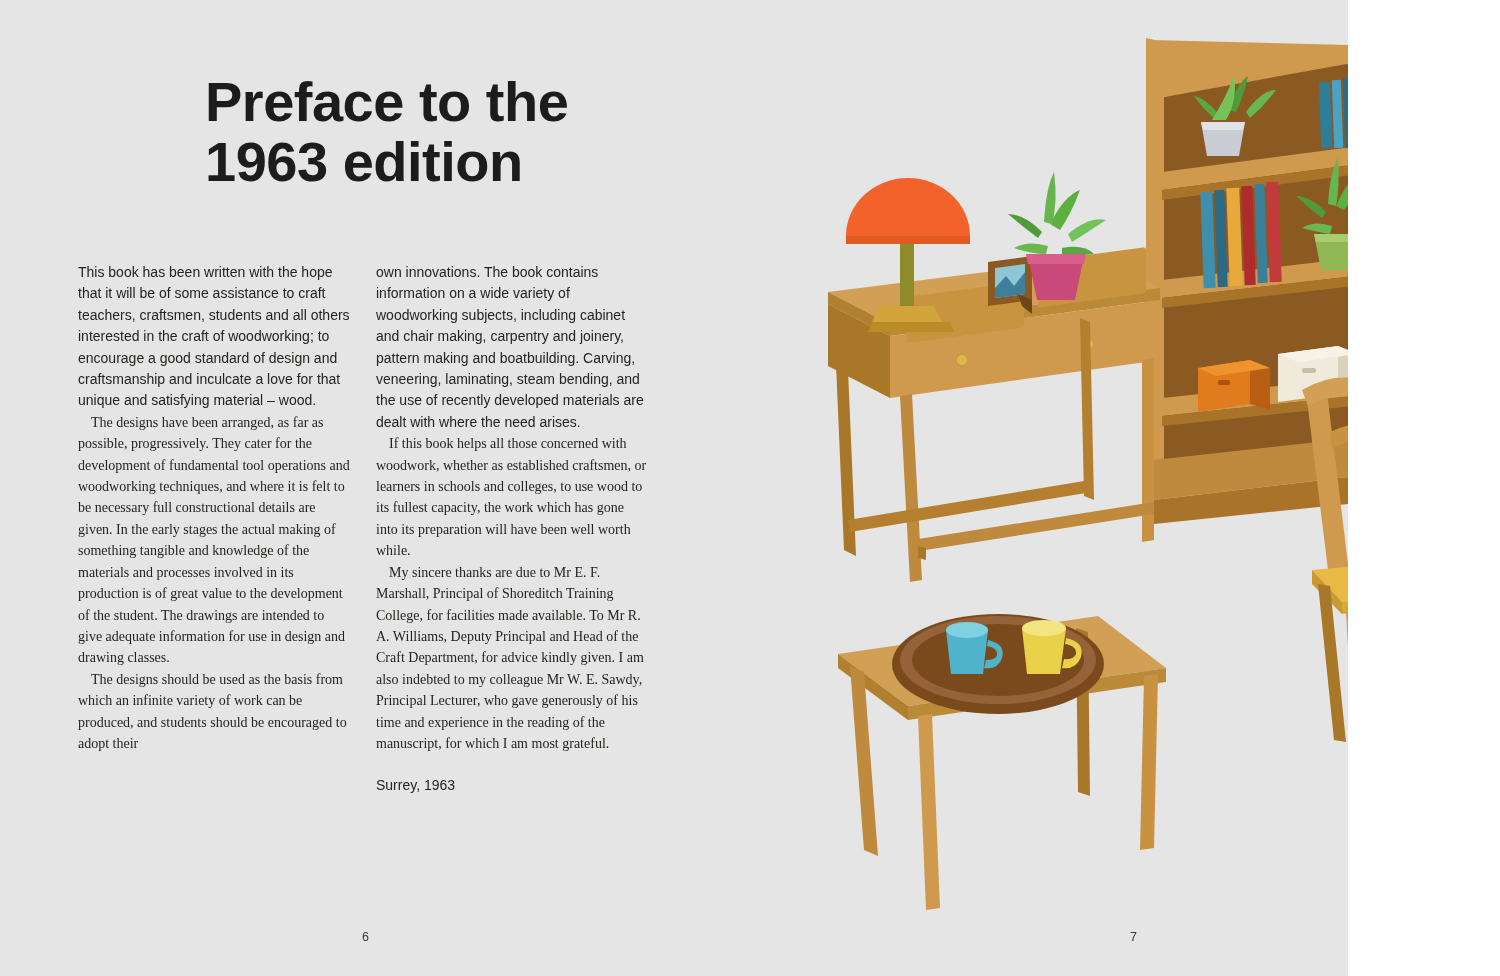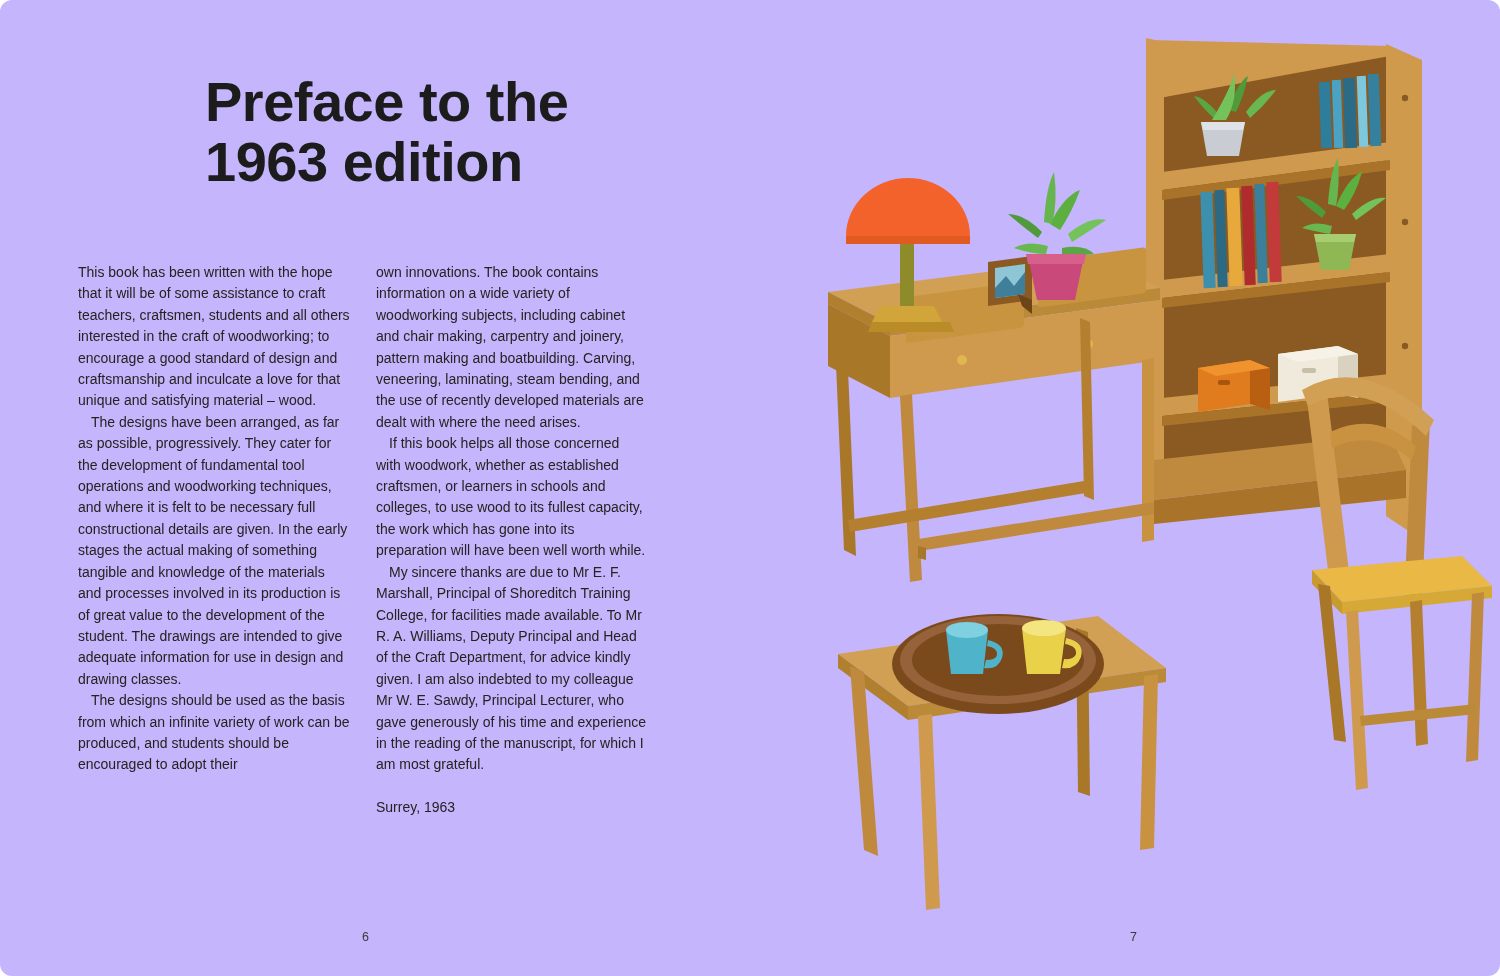--- a/index.html
+++ b/index.html
@@ -5,25 +5,24 @@
   html, body {
     margin: 0;
     padding: 0;
     background: #ffffff;
   }
   body {
     font-family: "Liberation Sans", sans-serif;
   }
   #page {
     position: relative;
-    width: 1500px;
+    width: 1348px;
     height: 976px;
-    background: #c4b5fd;
+    background: #e5e5e5;
     overflow: hidden;
-    border-radius: 12px;
   }
   
   .left-page {
     position: absolute;
     left: 0; top: 0;
     width: 750px; height: 976px;
   }
   .title {
     position: absolute;
     left: 205px;
@@ -48,20 +47,21 @@
     width: 272px;
     font-size: 14px;
     line-height: 1.53;
     color: #24231f;
   }
   .col p {
     margin: 0;
   }
   .col p.indent {
     text-indent: 13px;
+    font-family: Liberation Serif, serif;
   }
   .sig {
     margin-top: 21px;
   }
   .sig .name {
     font-weight: bold;
     color: #1c1c1c;
   }
   .sig .place {
     color: #24231f;

